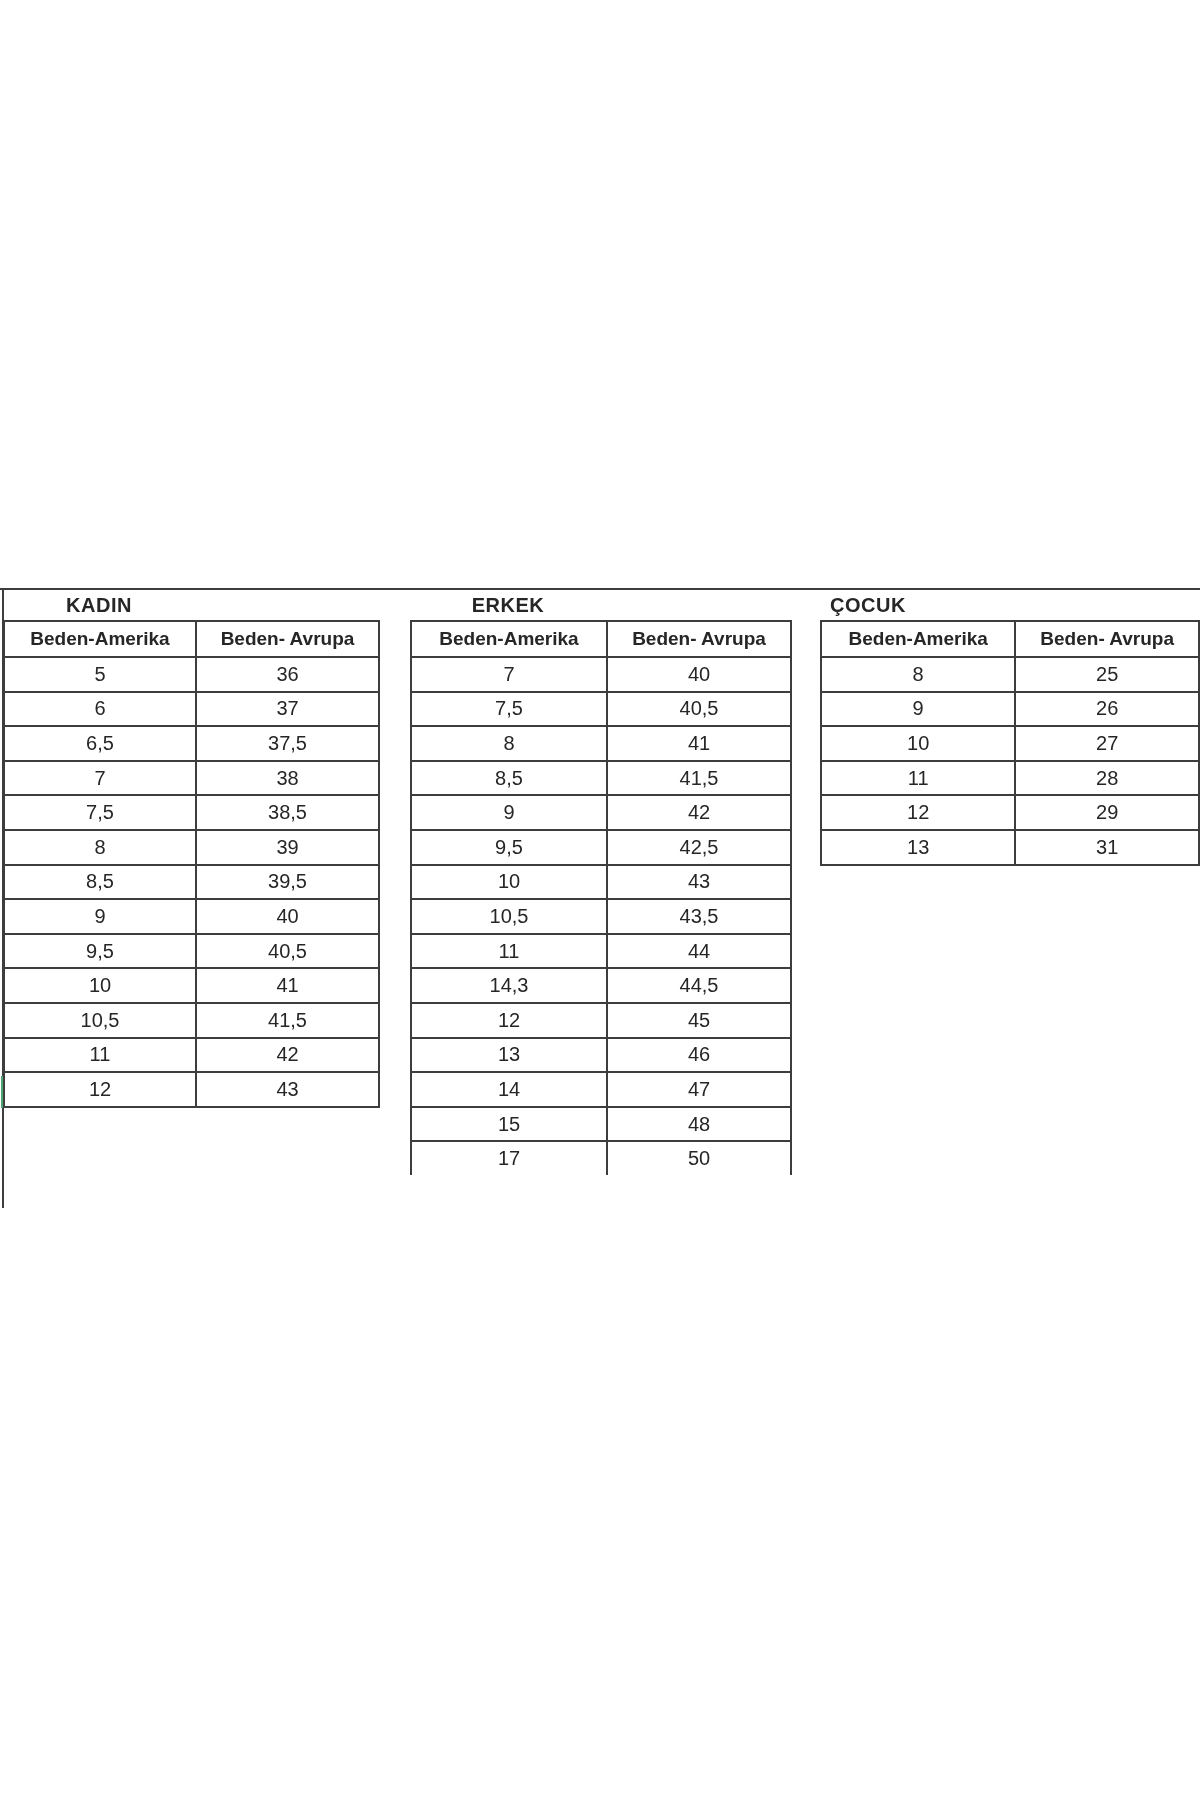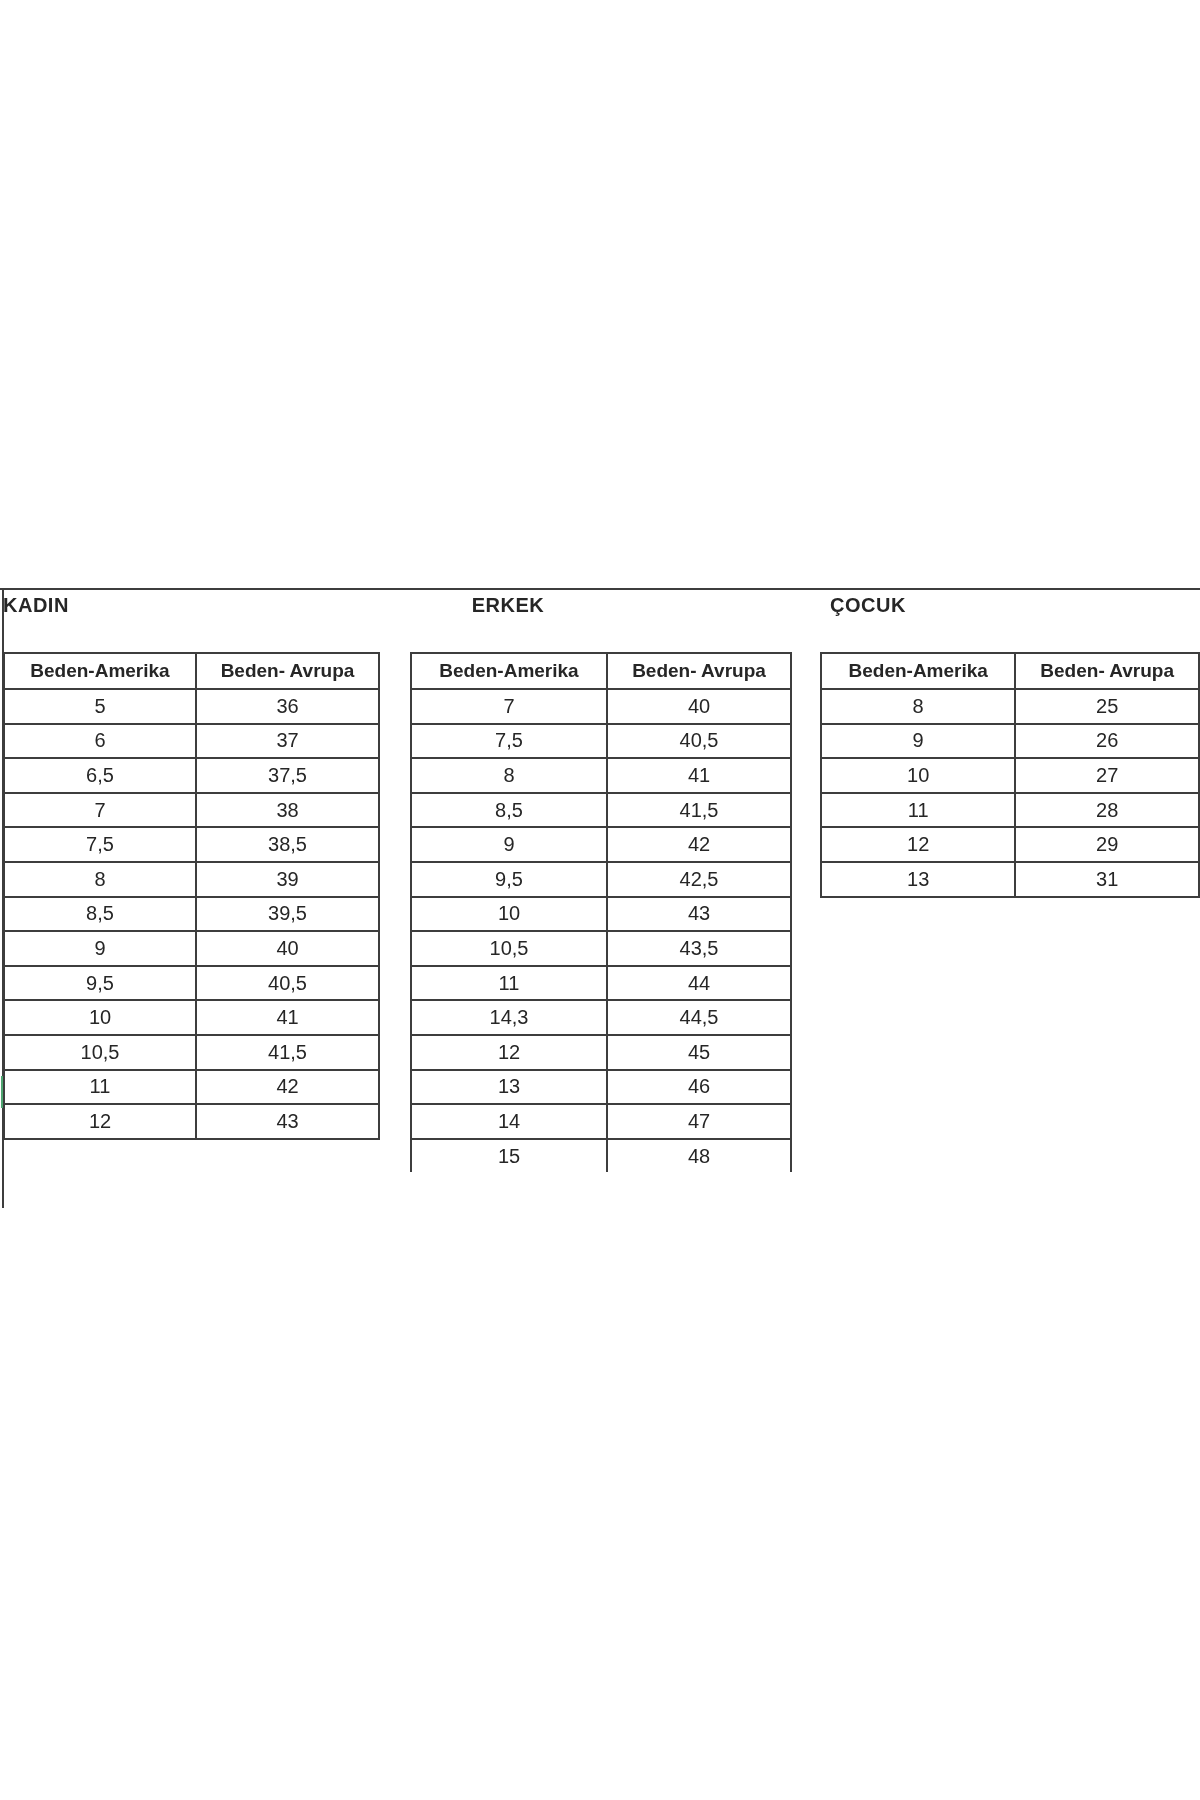--- a/index.html
+++ b/index.html
@@ -40,27 +40,27 @@
   .group-title {
     position: absolute;
     top: 591px;
     height: 28px;
     line-height: 28px;
     font-size: 20px;
     font-weight: bold;
     letter-spacing: 0.5px;
     white-space: nowrap;
   }
-  #title-kadin { left: 3px;   width: 192px; text-align: left; }
+  #title-kadin { left: 3px;   width: 192px; text-align: center; }
   #title-erkek { left: 410px; width: 196px; text-align: center; }
   #title-cocuk { left: 830px; text-align: left; }
 
   table.size-table {
     position: absolute;
-    top: 652px;
+    top: 620px;
     border-collapse: collapse;
     table-layout: fixed;
     padding-left: 40px;
   }
   #table-kadin { left: 3px; }
   #table-erkek { left: 410px; }
   #table-cocuk { left: 820px; }
 
   #table-kadin col.c-us { width: 192px; } #table-kadin col.c-eu { width: 183px; }
   #table-erkek col.c-us { width: 196px; } #table-erkek col.c-eu { width: 184px; }
@@ -230,20 +230,24 @@
           <td>46</td>
         </tr>
         <tr>
           <td>14</td>
           <td>47</td>
         </tr>
         <tr>
           <td>15</td>
           <td>48</td>
         </tr>
+        <tr>
+          <td>17</td>
+          <td>50</td>
+        </tr>
       </tbody>
   </table>
 
   <table class="size-table" id="table-cocuk">
     <colgroup>
         <col class="c-us">
         <col class="c-eu">
       </colgroup>
     <thead>
       <tr>

